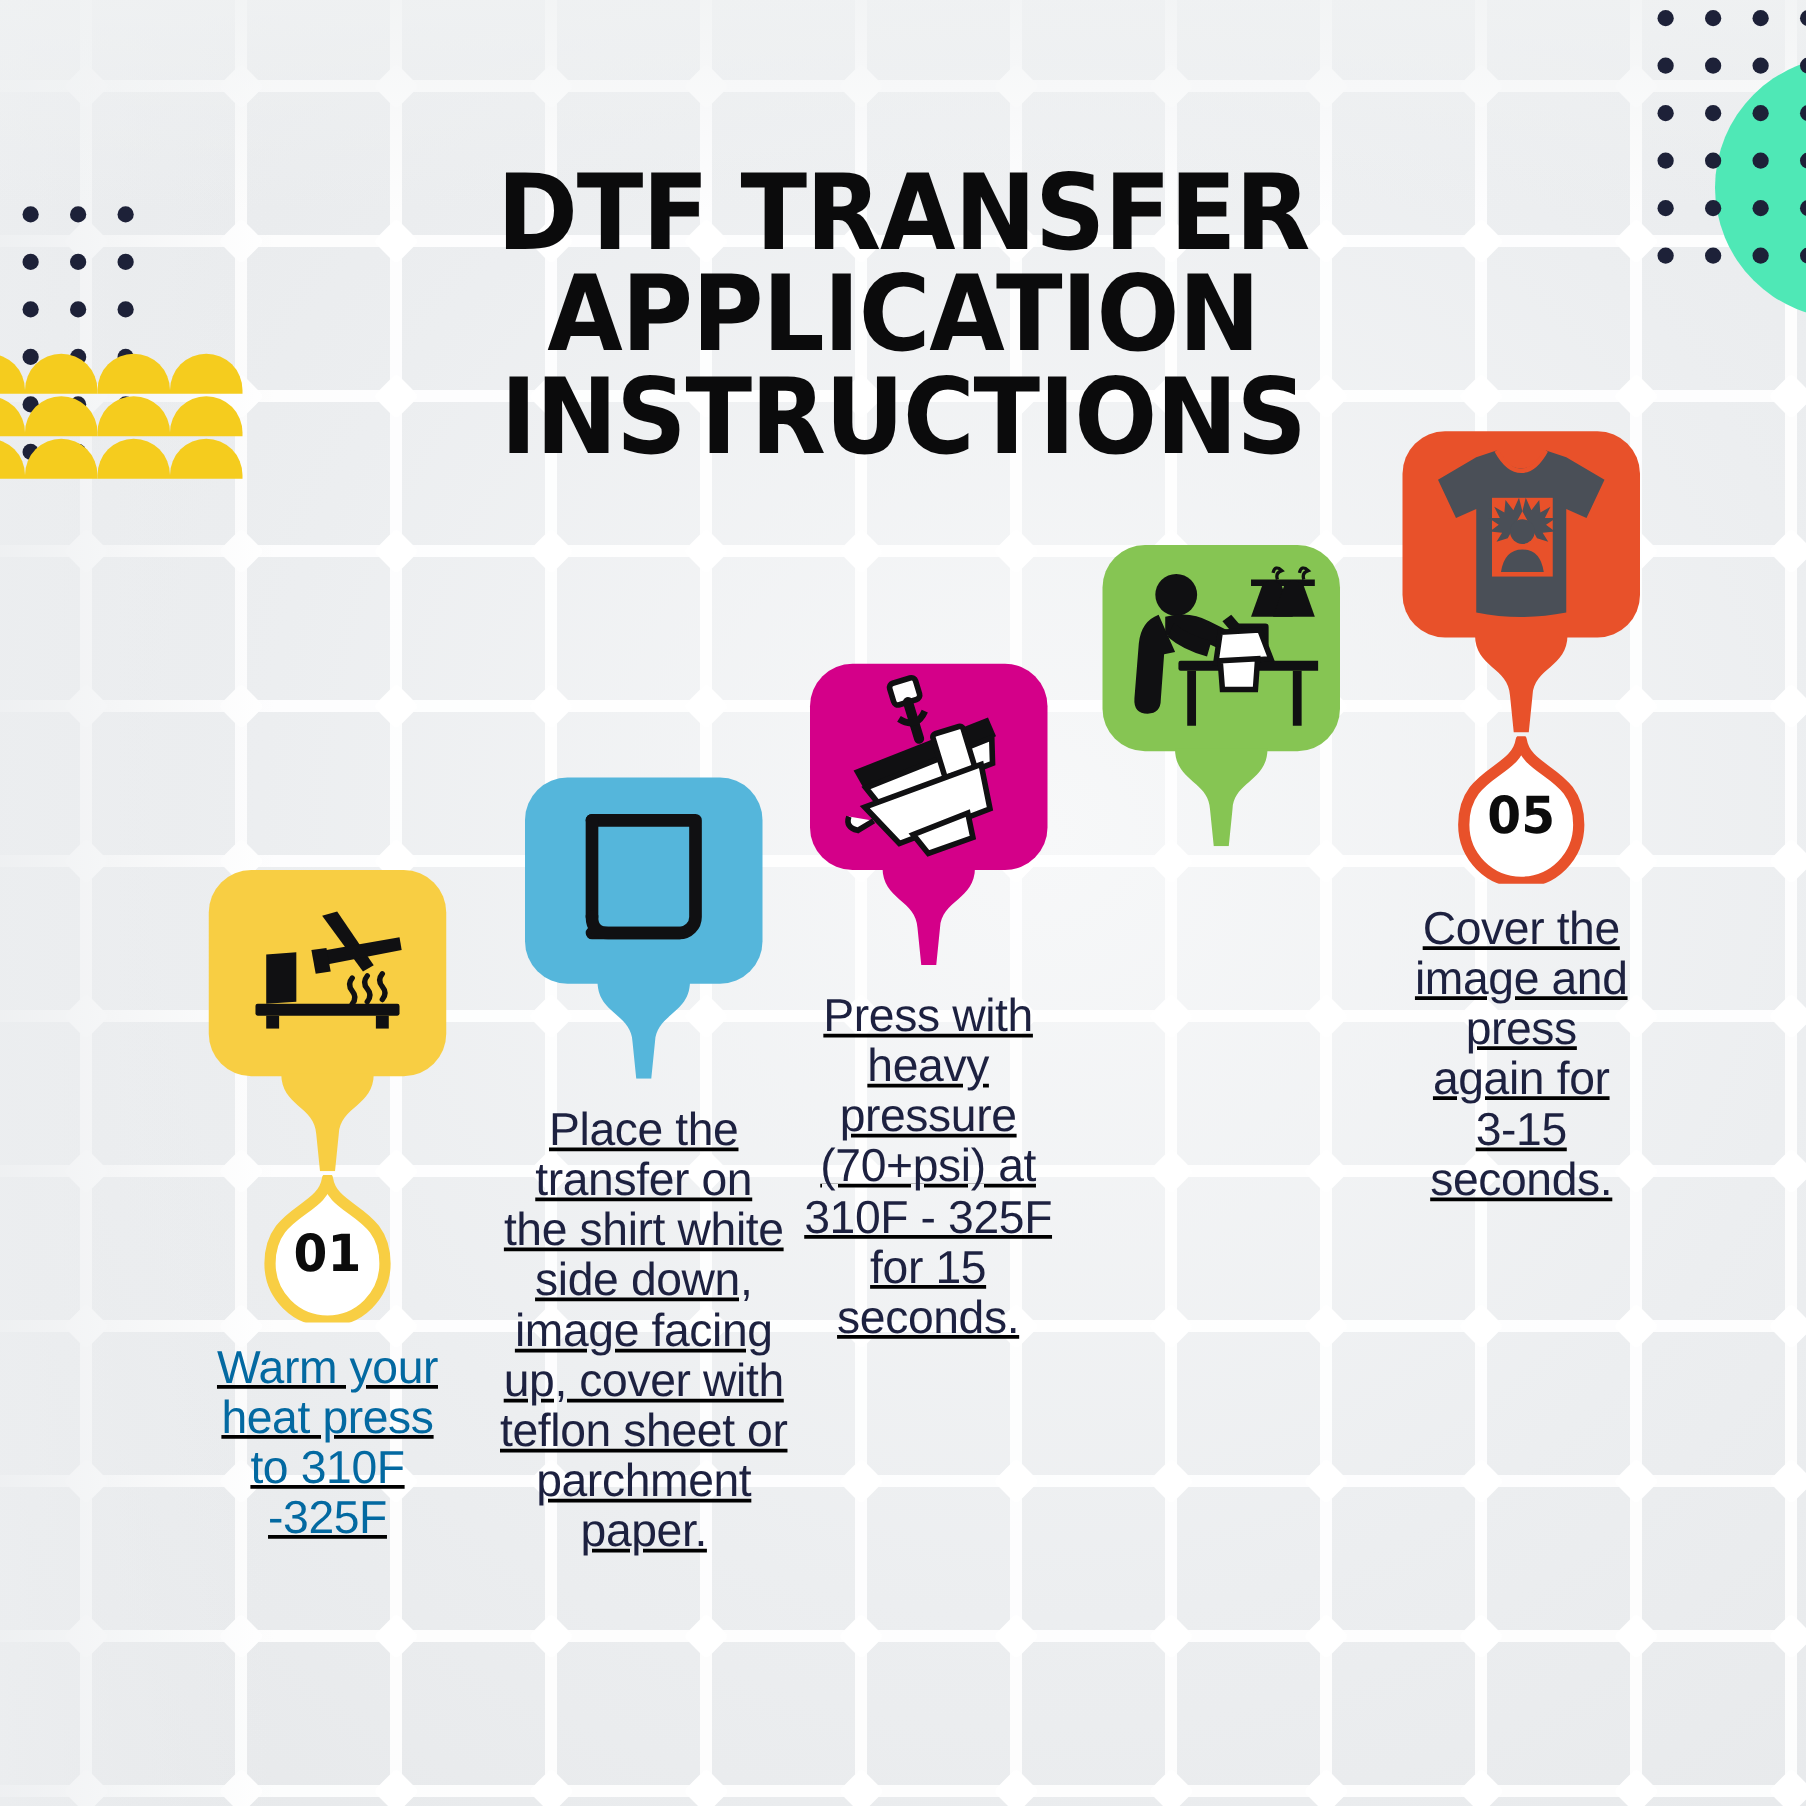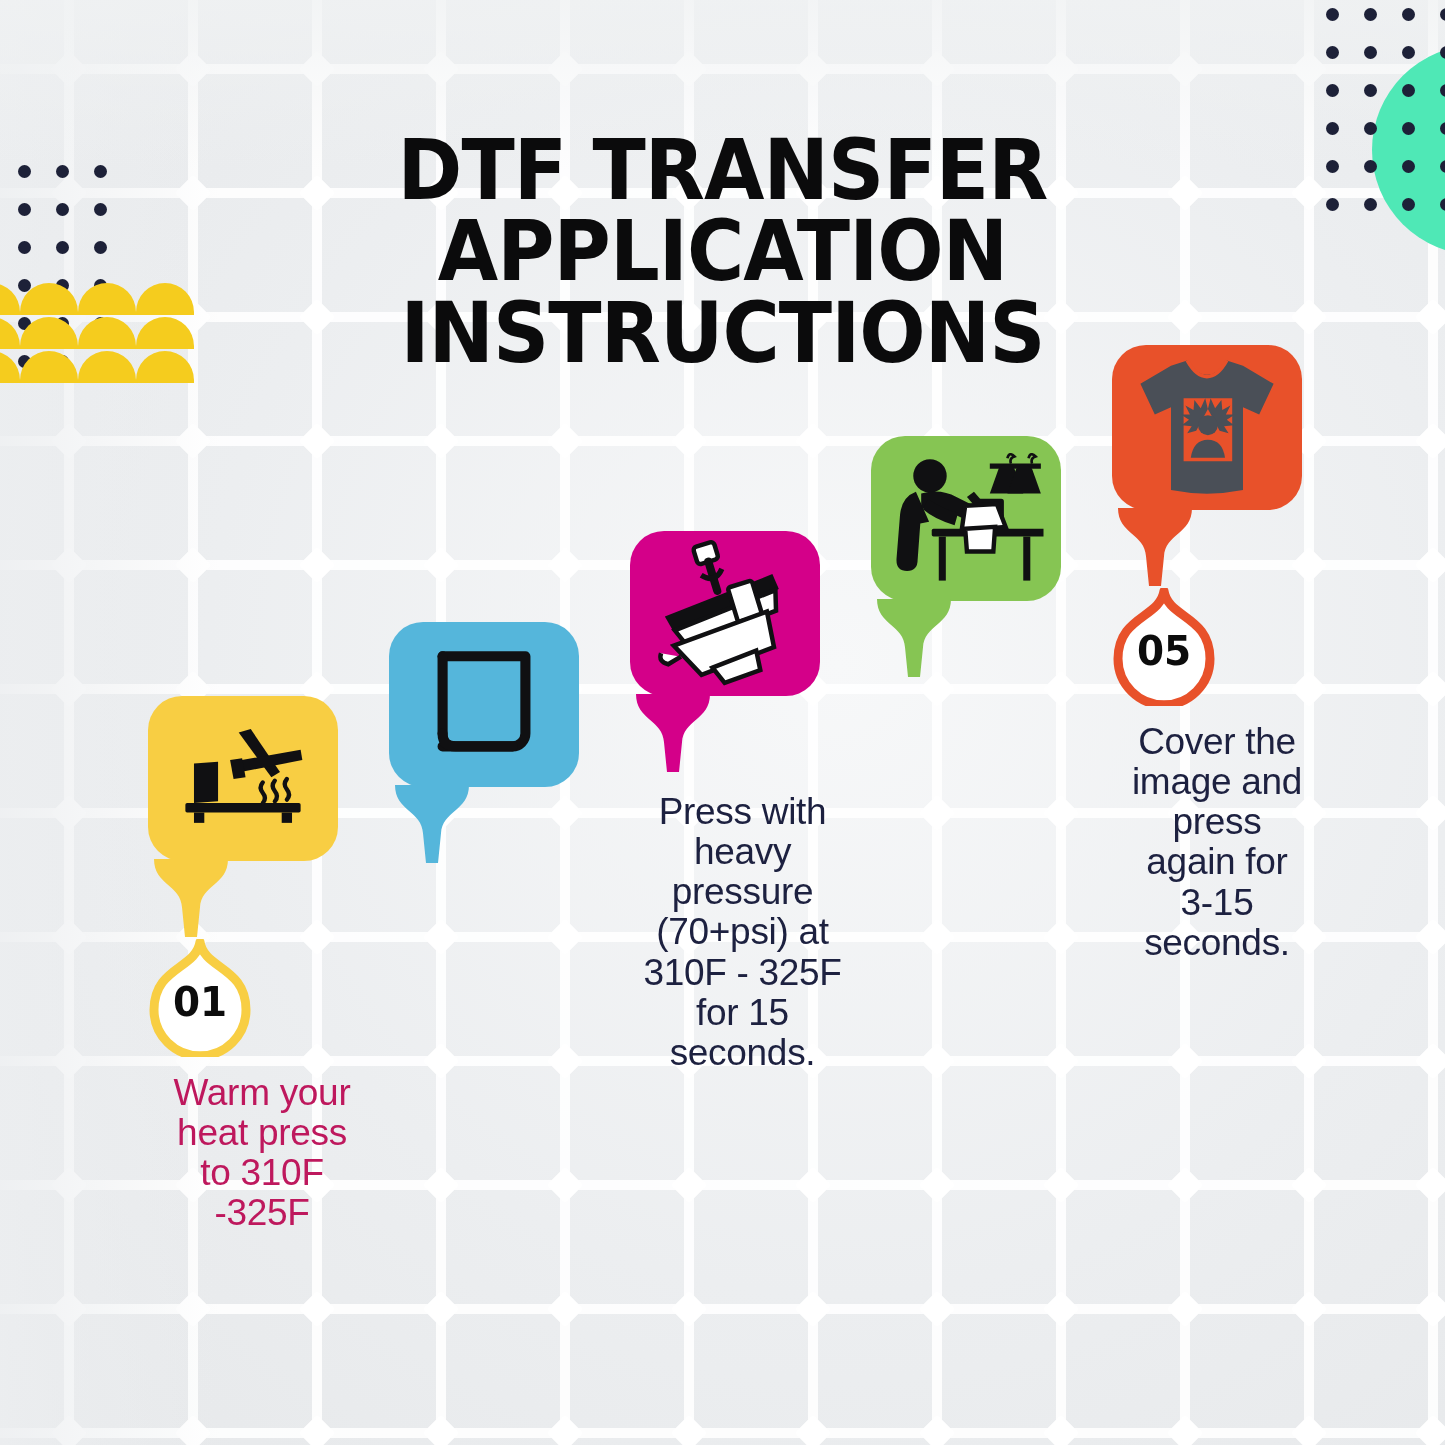--- a/index.html
+++ b/index.html
@@ -44,21 +44,21 @@
     margin:0;color:#0b0b0c;
     font-family:"DejaVu Sans", sans-serif;
     font-weight:700;font-size:84px;line-height:.97;
     letter-spacing:-1px;
     transform:scaleX(.93);
     padding:0 110px;
   }
 
   
   #steps{position:absolute;z-index:4;left:0;top:0;width:1445px;height:1445px;}
-  .step{position:absolute;display:flex;flex-direction:column;}
+  .step{position:absolute;display:flex;flex-direction:column;align-items:center;text-decoration:underline;}
 
   .card{
     position:relative;border-radius:34px;
     display:flex;align-items:center;justify-content:center;
   }
   .card svg{display:block;}
 
   
   .connector{position:relative;display:block;margin-top:-2px;}
 
@@ -331,41 +331,50 @@
       </div>
       <div class="connector"><svg width="86" height="78" viewBox="0 0 86 78">
           <path d="M6 0 C6 26 33 26 34 48.36 L37 78 L49 78 L52 48.36 C53 26 80 26 80 0 Z" fill="#f8ce43"></path>
         </svg></div>
       <div class="badge" style="width: 104px; height: 118px;">
         <svg width="104" height="118" viewBox="0 0 104 118">
           <path d="M52 3 C56 30 98 28 98 70.8 a46 46 0 1 1 -92 0 C6 28 48 30 52 3 Z" fill="#ffffff" stroke="#f8ce43" stroke-width="9" stroke-linejoin="round"></path>
         </svg>
         <span class="num" style="top:38.540000000000006px">01</span>
       </div>
-      <div class="desc" style="width: 228px; font-size: 37px; color: #be185d;">Warm your
+      <div class="desc" style="width: 228px; font-size: 37px; color: #0369a1;">Warm your
 heat press
 to 310F
 -325F</div>
     </div>
     <div class="step" style="left: 389px; top: 622px; width: 252px;">
       <div class="card" style="width: 190px; height: 165px; background: rgb(85, 182, 219);">
         <div style="transform: scale(0.92);">
           <svg width="118" height="130" viewBox="0 0 118 130">
         <g fill="none" stroke="#101012" stroke-width="11" stroke-linejoin="round" stroke-linecap="round">
           <path d="M14 12 H104 V96 a14 14 0 0 1 -14 14 H14"></path>
           <path d="M14 12 V96"></path>
           <path d="M14 96 q0 14 14 14 H90"></path>
         </g>
         <path d="M22 103 H86" stroke="#101012" stroke-width="0" fill="none"></path>
         </svg>
         </div>
       </div>
       <div class="connector"><svg width="86" height="78" viewBox="0 0 86 78">
           <path d="M6 0 C6 26 33 26 34 48.36 L37 78 L49 78 L52 48.36 C53 26 80 26 80 0 Z" fill="#55b6db"></path>
         </svg></div>
+      <div class="desc" style="width: 252px; font-size: 37px; color: rgb(29, 33, 64);">Place the
+transfer on
+the shirt white
+side down,
+image facing
+up, cover with
+teflon sheet or
+parchment
+paper.</div>
     </div>
     <div class="step" style="left: 630px; top: 531px; width: 225px;">
       <div class="card" style="width: 190px; height: 165px; background: rgb(212, 0, 137);">
         <div style="transform: scale(0.9);">
           <svg width="170" height="165" viewBox="0 0 170 165">
         <g transform="rotate(-17 85 82)">
           <rect x="72" y="2" width="24" height="20" rx="4" fill="#fff" stroke="#101012" stroke-width="5"></rect>
           <path d="M84 22 V56" stroke="#101012" stroke-width="9" stroke-linecap="round"></path>
           <path d="M72 34 q12 14 24 0" fill="none" stroke="#101012" stroke-width="6"></path>
           <path d="M20 66 L148 56 L150 74 L24 84 Z" fill="#101012"></path>

